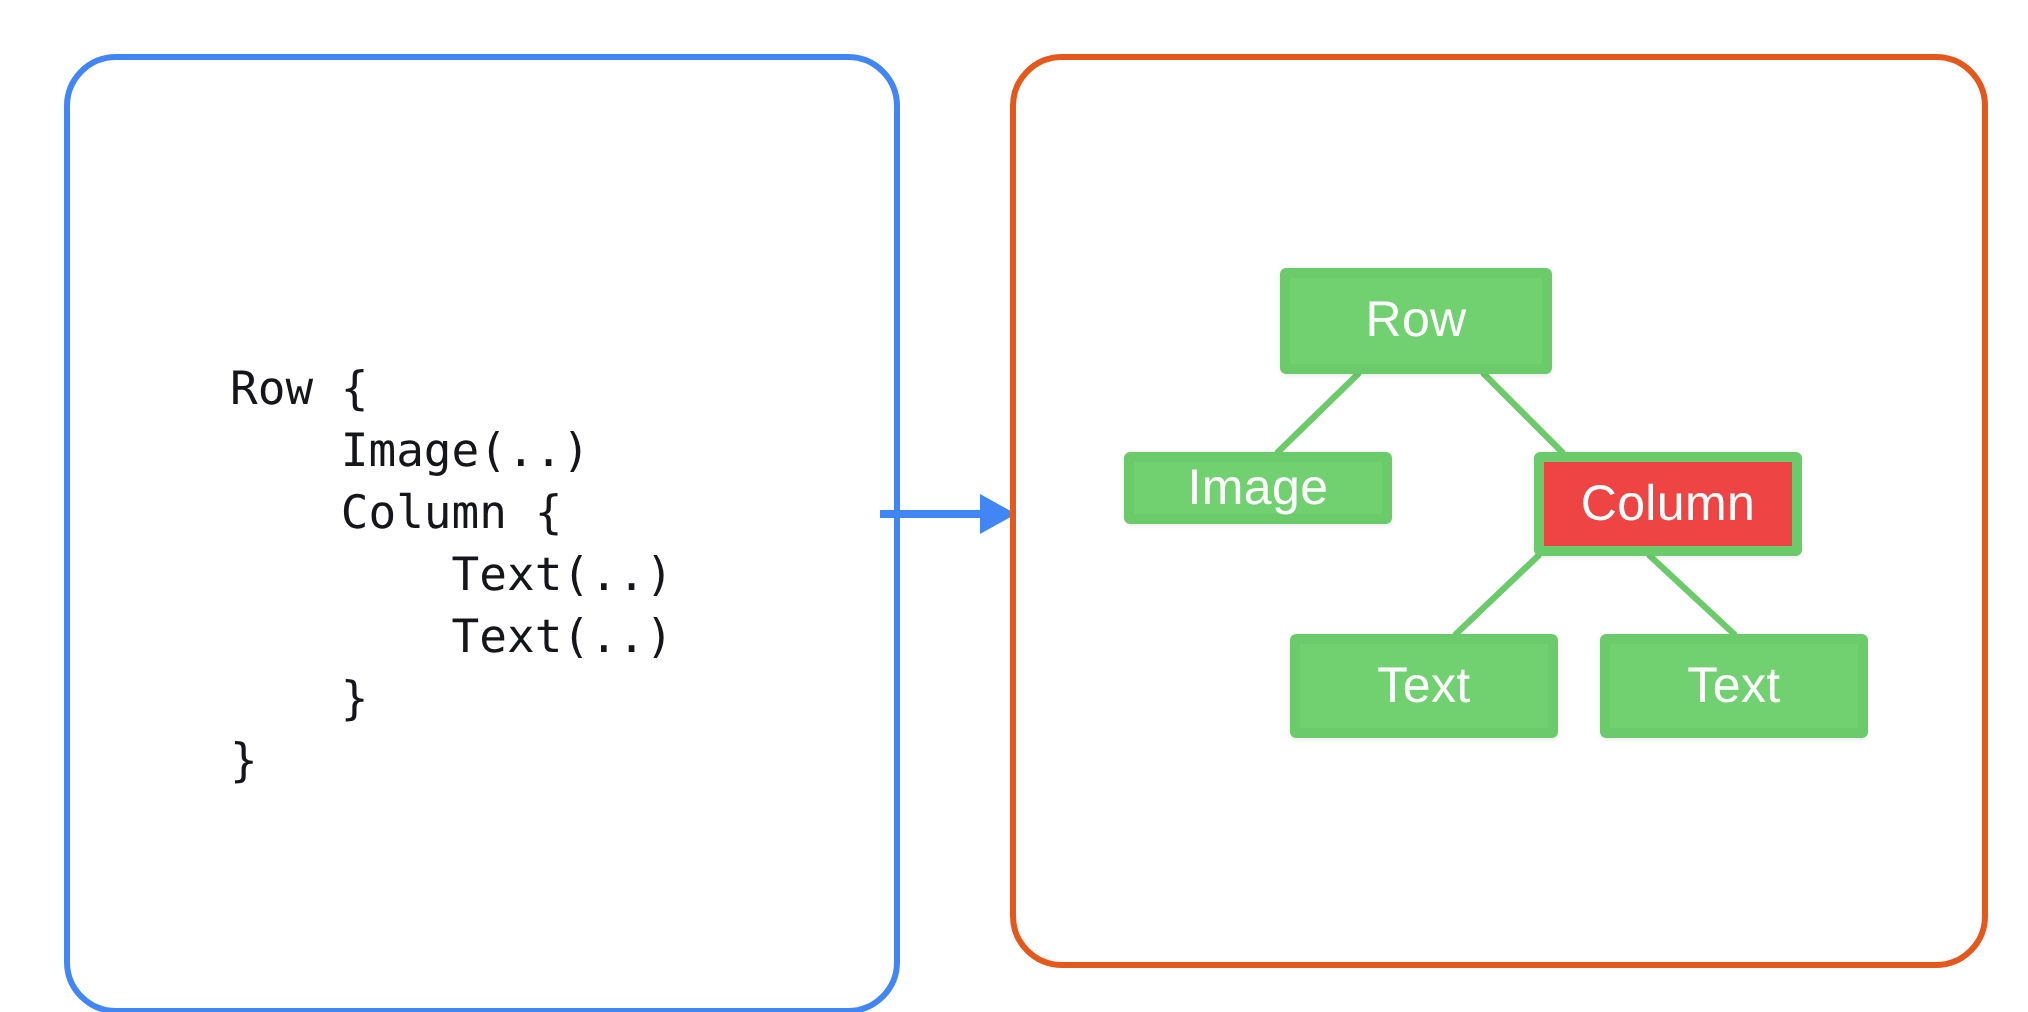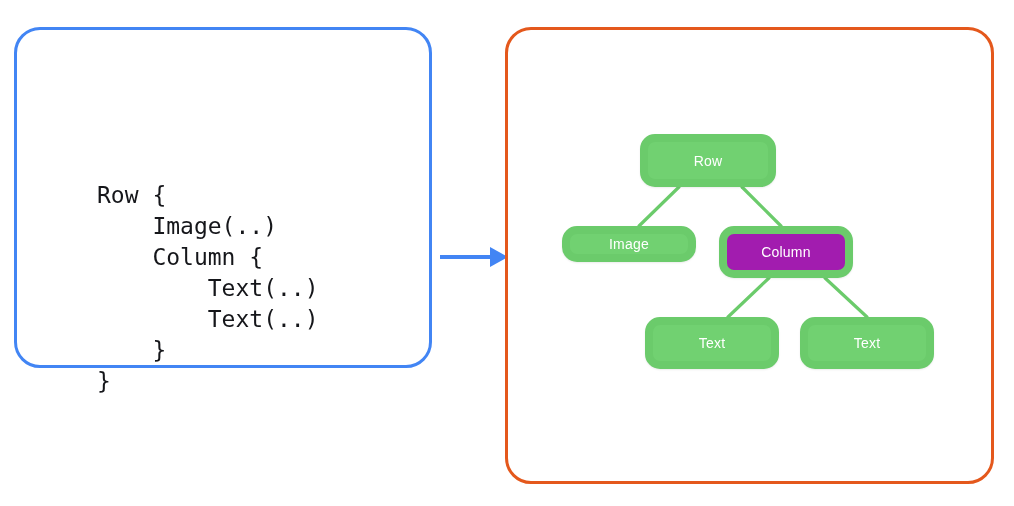--- a/index.html
+++ b/index.html
@@ -17,24 +17,24 @@
   }
 
   
   .panel {
     position: absolute;
     box-sizing: border-box;
     background: #ffffff;
     border-radius: 26px;
   }
   #code-panel {
-    left: 14px;
+    left: 32px;
     top: 27px;
     width: 418px;
-    height: 341px;
+    height: 480px;
     border: 3px solid var(--blue, #4285f4);
     padding-left: 32px;
   }
   #tree-panel {
     left: 505px;
     top: 27px;
     width: 489px;
     height: 457px;
     border: 3px solid var(--orange, #e4581c);
   }
@@ -69,25 +69,25 @@
     top: 27px;
     width: 489px;
     height: 457px;
   }
   .node-box {
     position: absolute;
     box-sizing: border-box;
     display: flex;
     align-items: center;
     justify-content: center;
-    border-radius: 15px;
+    border-radius: 3px;
     background: #71d171;
-    border: 8px solid #0f766e;
+    border: 5px solid #0f766e;
     color: #ffffff;
-    font-size: 14px;
+    font-size: 25px;
     font-family: "Liberation Sans", sans-serif;
     letter-spacing: 0.2px;
     box-shadow: 0 1px 2px rgba(0,0,0,0.08);
   }
   #node-row    { left: 640px; top: 134px; width: 136px; height: 53px; }
   #node-image  { left: 562px; top: 226px; width: 134px; height: 36px; }
   #node-column { left: 719px; top: 226px; width: 134px; height: 52px; }
   #node-text-1 { left: 645px; top: 317px; width: 134px; height: 52px; }
   #node-text-2 { left: 800px; top: 317px; width: 134px; height: 52px; }
 </style>
@@ -123,21 +123,21 @@
 
     <line x1="320" y1="251" x2="362" y2="290" stroke="#6bcb6b" stroke-width="3.2" stroke-linecap="round"></line>
   </svg>
 
   <div id="node-row" class="node-box" style="background: rgb(113, 209, 113); border-color: rgb(107, 203, 107); color: rgb(255, 255, 255);">
     <span>Row</span>
   </div>
   <div id="node-image" class="node-box" style="background: rgb(113, 209, 113); border-color: rgb(107, 203, 107); color: rgb(255, 255, 255);">
     <span>Image</span>
   </div>
-  <div id="node-column" class="node-box" style="background: #a21caf; border-color: rgb(107, 203, 107); color: rgb(255, 255, 255);">
+  <div id="node-column" class="node-box" style="background: #ef4444; border-color: rgb(107, 203, 107); color: rgb(255, 255, 255); margin-left: 48px;">
     <span>Column</span>
   </div>
   <div id="node-text-1" class="node-box" style="background: rgb(113, 209, 113); border-color: rgb(107, 203, 107); color: rgb(255, 255, 255);">
     <span>Text</span>
   </div>
   <div id="node-text-2" class="node-box" style="background: rgb(113, 209, 113); border-color: rgb(107, 203, 107); color: rgb(255, 255, 255);">
     <span>Text</span>
   </div>
 
 </div>

